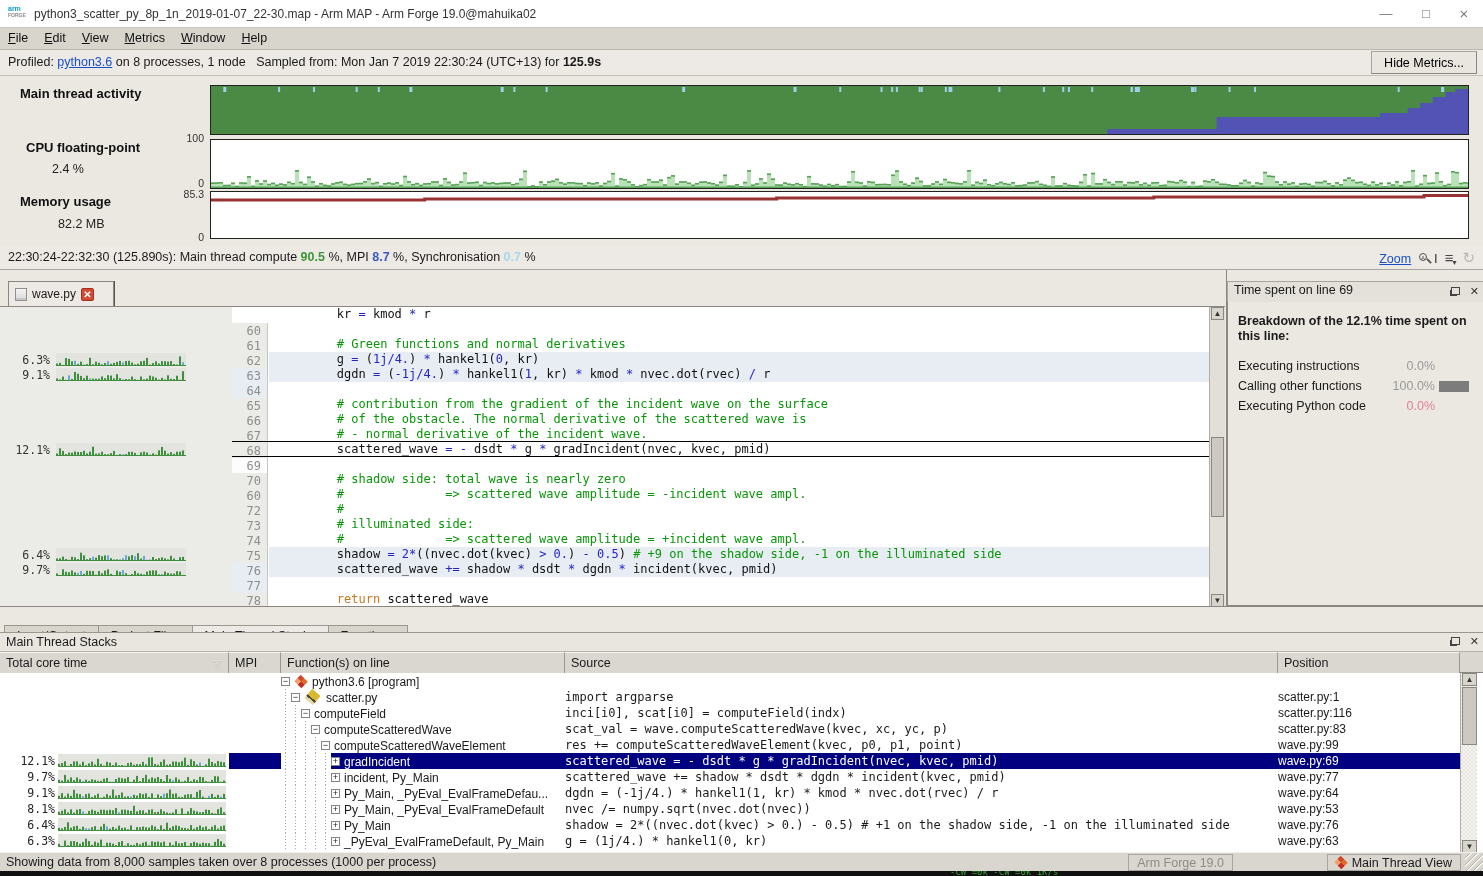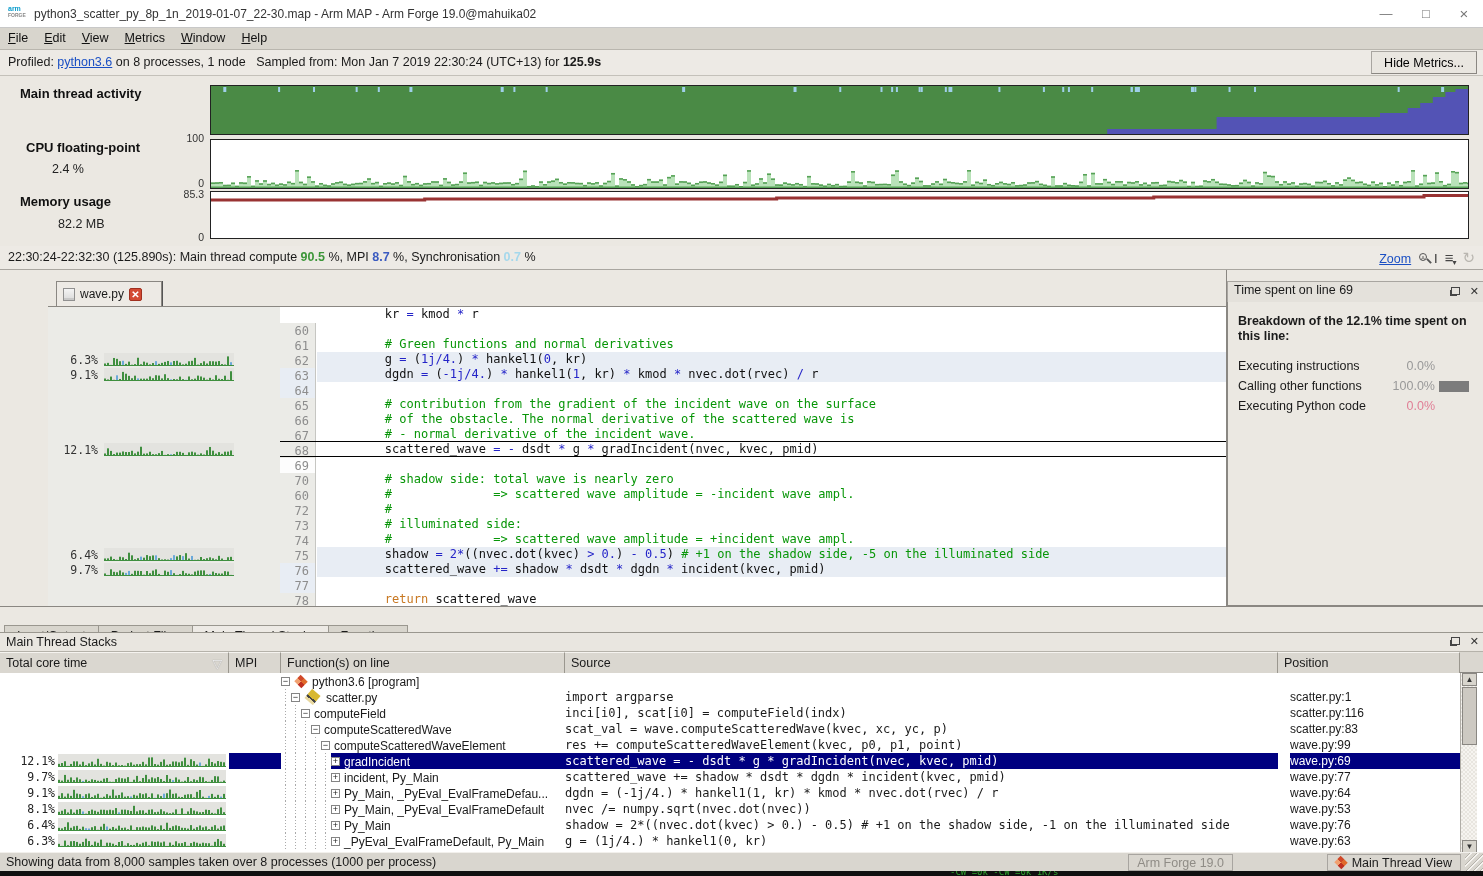--- a/index.html
+++ b/index.html
@@ -45,21 +45,21 @@
   .icon-mag { display:inline-block; position:relative; width:16px; height:16px; vertical-align:middle; }
   .icon-mag .lens { position:absolute; left:1px; top:1px; width:8px; height:8px; border:1.5px solid #555; border-radius:50%; font-size:6px; text-align:center; line-height:8px; color:#555; }
   .icon-mag .handle { position:absolute; left:8px; top:8px; width:6px; height:2px; background:#555; transform:rotate(45deg); }
   .icon-cursor { color:#333; font-size:13px; }
   .icon-list { color:#444; font-size:15px; letter-spacing:-1px; }
   .icon-list .caret { font-size:8px; vertical-align:-2px; }
   .icon-reset { color:#b9b6b0; font-size:15px; }
 
   
   .main { left:0; top:270px; width:1483px; height:336px; background:#ebe8e2; }
-  .code-panel { left:0; top:0; width:1225px; height:336px;margin-left:48px; }
+  .code-panel { left:0; top:0; width:1225px; height:336px; }
   .tabrow { left:0; top:11px; width:1225px; height:25px; }
   .file-tab { left:8px; top:0; width:106px; height:25px; background:#edeae5; border:1px solid #8a8782; border-bottom:none; display:flex; align-items:center; padding:0 6px; gap:5px; }
   .file-icon { width:12px; height:13px; background:linear-gradient(#f4f4f4,#dadada); border:1px solid #909090; box-shadow:inset 0 -2px 0 #c8c8c8; }
   .tab-close { width:13px; height:13px; background:#d34a33; border:1px solid #a03020; border-radius:2px; color:#fff; font-size:10px; font-weight:bold; line-height:11px; text-align:center; }
   .tab-right-line { left:114px; top:0; width:1px; height:25px; background:#555; }
 
   .editor { left:0; top:36px; width:1225px; height:300px; background:#ffffff; border-top:1px solid #8a8782; overflow:hidden; }
   .ed-line { position:relative; height:15px; white-space:nowrap; }
   .ed-gutter { position:absolute; left:0; top:0; width:232px; height:15px; background:#ebebe7; }
   .ed-pct { position:absolute; right:182px; top:1px; width:46px; text-align:right; font-size:11.5px; color:#333; font-family:"DejaVu Sans Mono", monospace; }
@@ -104,21 +104,21 @@
   .thead { position:absolute; left:0; top:0; height:21px; width:1483px; background:#dad7d0; border-bottom:1px solid #8a8782; }
   .th { position:absolute; top:0; height:21px; padding:3px 6px; font-size:12.5px; border-right:1px solid #9a978f; border-top:1px solid #f5f3ef; background:#dad7d0; }
   .th .sort { position:absolute; right:6px; top:3px; color:#f4f4f4; text-shadow:0 0 1px #777; }
   .tbody { position:absolute; left:0; top:21px; width:1466px; height:180px; background:#fff; overflow:hidden; }
   .trow { position:relative; height:16px; font-size:12px; white-space:nowrap; }
   .tc { position:absolute; top:0; height:16px; overflow:hidden; }
   .tc-time { left:0; width:229px; }
   .tc-mpi { left:229px; width:52px; }
   .tc-func { left:281px; width:284px; display:flex; align-items:center; }
   .tc-src { left:565px; width:713px; font-family:"DejaVu Sans Mono", monospace; font-size:12px; padding-top:1px; }
-  .tc-pos { left:1278px; width:182px; padding-top:1px;margin-left:12px; }
+  .tc-pos { left:1278px; width:182px; padding-top:1px; }
   .row-pct { position:absolute; right:174px; top:1px; width:52px; text-align:right; font-size:11.5px; font-family:"DejaVu Sans Mono", monospace; color:#222; }
   .row-spark { position:absolute; left:58px; top:1px; width:168px; height:13px; background:#e3e3df; }
   .tree-u { display:inline-block; width:10px; height:16px; background:repeating-linear-gradient(to bottom,#aaa 0 1px,transparent 1px 3px); background-size:1px 100%; background-position:4px 0; background-repeat:no-repeat; flex:0 0 10px; }
   .expander { display:inline-block; flex:0 0 9px; width:9px; height:9px; border:1px solid #848484; background:#fff; font-size:9px; line-height:7px; text-align:center; color:#222; margin-right:4px; }
   .prog-icon { display:inline-block; flex:0 0 10px; width:9px; height:9px; background:conic-gradient(#e06a2b 0 25%, #c03020 25% 50%, #f0a070 50% 75%, #d04828 75%); transform:rotate(45deg); margin:0 6px 0 2px; }
   .script-icon { display:inline-block; flex:0 0 11px; width:4px; height:12px; background:linear-gradient(#d8b830 60%, #444 60% 75%, #e8d8a0 75%); transform:rotate(40deg); margin:0 8px 0 3px; }
   .sel-bg { background:#000080 !important; color:#fff !important; }
   .func-label { padding:1px 3px 0 0; }
   .tscroll { position:absolute; right:6px; top:21px; width:17px; height:180px; background:repeating-conic-gradient(#e8e5df 0 25%, #f6f4f0 0 50%) 0 0/4px 4px; border-left:1px solid #b0ada7; }
   .tscroll .scroll-arrow { width:15px; }
@@ -1164,21 +1164,21 @@
                   <rect x="111" y="11.340390450088307" width="2" height="1.6596095499116927" fill="#3f8f3f"></rect>
                   <rect x="114" y="7.832884541014209" width="2" height="5.167115458985791" fill="#3f8f3f"></rect>
                   <rect x="117" y="10.549131409963593" width="2" height="2.450868590036407" fill="#3f8f3f"></rect>
                   <rect x="120" y="11.99291639891453" width="2" height="1.0070836010854691" fill="#3f8f3f"></rect>
                   <rect x="123" y="9.221961569739506" width="2" height="3.7780384302604944" fill="#3f8f3f"></rect>
                   <rect x="126" y="8.85192159959115" width="2" height="4.148078400408849" fill="#3f8f3f"></rect>
                   <rect x="0" y="12" width="130" height="1" fill="#3f8f3f"></rect>
                 </svg></span>
             </div>
             <div class="ed-num">76</div>
-            <div class="ed-code">        shadow <span class="op">=</span> <span class="num">2</span><span class="op">*</span>((nvec.dot(kvec) <span class="op">&gt;</span> <span class="num">0.</span>) <span class="op">-</span> <span class="num">0.5</span>) <span class="cmt"># +1 on the shadow side, -5 on the illuminated side</span></div>
+            <div class="ed-code">        shadow <span class="op">=</span> <span class="num">2</span><span class="op">*</span>((nvec.dot(kvec) <span class="op">&gt;</span> <span class="num">0.</span>) <span class="op">-</span> <span class="num">0.5</span>) <span class="cmt"># +9 on the shadow side, -1 on the illuminated side</span></div>
           </div>
           <div class="ed-line hot">
             <div class="ed-gutter">
               <span class="ed-pct">9.7%</span>
               <span class="ed-spark"><svg width="130" height="13">
                   <rect x="0" y="10.476676237769425" width="2" height="2.523323762230575" fill="#3f8f3f"></rect>
                   <rect x="3" y="11.935510179493576" width="2" height="1.0644898205064237" fill="#3f8f3f"></rect>
                   <rect x="6" y="6.256975021213293" width="2" height="6.743024978786707" fill="#3f8f3f"></rect>
                   <rect x="9" y="8.813596782740206" width="2" height="4.1864032172597945" fill="#3f8f3f"></rect>
                   <rect x="12" y="9.24821641575545" width="2" height="3.7517835842445493" fill="#3f8f3f"></rect>

